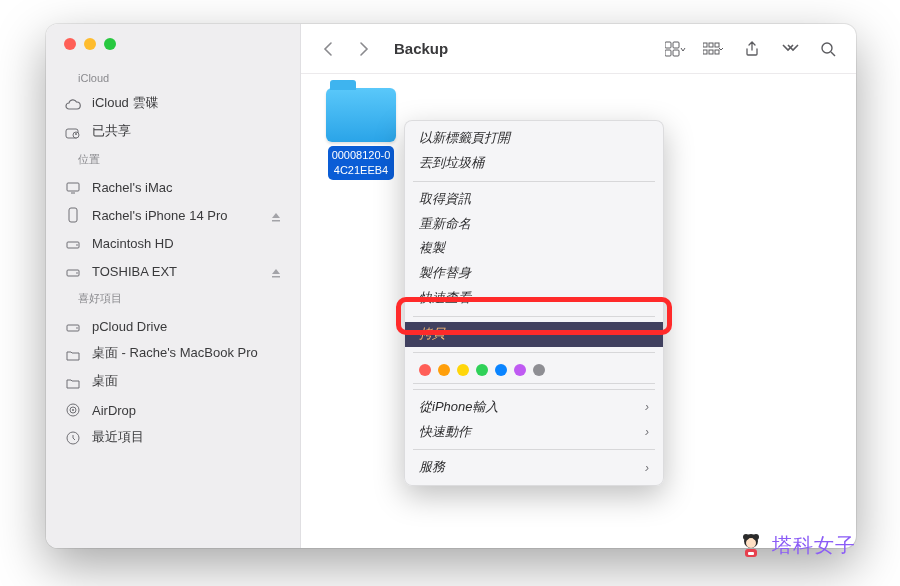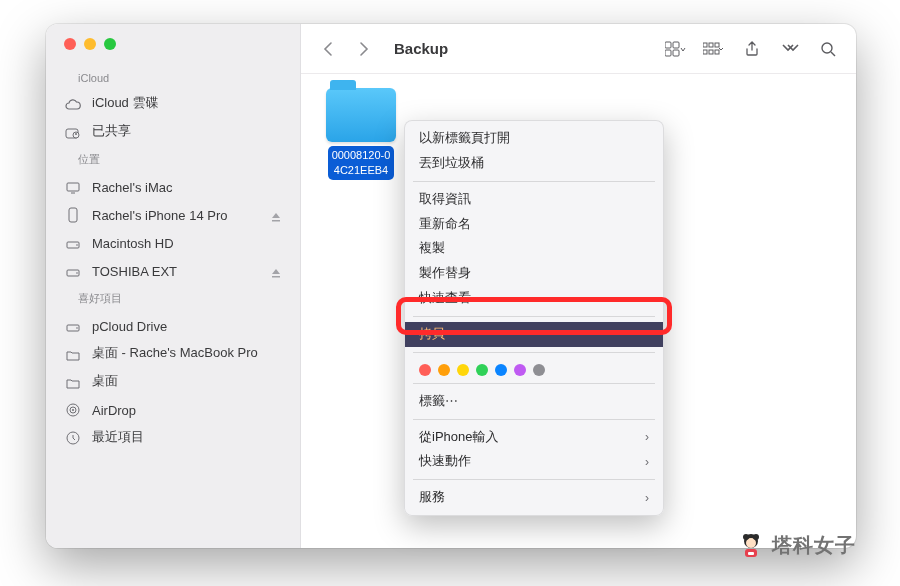--- a/index.html
+++ b/index.html
@@ -32,32 +32,32 @@
     box-shadow: 0 2px 3px rgba(0,0,0,.12);
   }
   .folder-icon::before { content:""; position: absolute; top:-8px; left:4px; width:26px; height:10px; border-radius: 3px 3px 0 0; background:#3eb4ef; }
   .folder-label { display: inline-block; background: #0a5dd6; color: #fff; font-size: 11px; line-height: 1.35; padding: 2px 4px; border-radius: 5px; }
   .ctxmenu {
     position: absolute; left: 404px; top: 120px; width: 260px;
     background: rgba(245,245,247,.97); border: 1px solid rgba(0,0,0,.1);
     border-radius: 8px; box-shadow: 0 10px 30px rgba(0,0,0,.25);
     padding: 5px 0; font-size: 13px; color: #2c2c2e;
   }
-  .ctxmenu .mi { padding: 3px 14px; line-height: 1.45; display: flex; align-items: flex-end; cursor: default; }
+  .ctxmenu .mi { padding: 3px 14px; line-height: 1.45; display: flex; align-items: flex-end; cursor: default; font-style: italic; }
   .ctxmenu .mi .sub { margin-left: auto; color: #6f6f74; font-size: 12px; }
   .ctxmenu .sep { height: 1px; background: rgba(0,0,0,.12); margin: 5px 8px; }
   .ctxmenu .mi.sel { background: #40405f; color: #fdba74; }
   .highlight-box {
     position: absolute; left: 396px; top: 297px; width: 276px; height: 38px;
     border: 5px solid #ff2a2a; border-radius: 10px; pointer-events: none;
   }
   .tag-dots { display: flex; gap: 7px; padding: 6px 14px 2px; }
   .tag-dots span { width: 12px; height: 12px; border-radius: 50%; }
   .brand { position: absolute; right: 44px; bottom: 26px; display: flex; align-items: center; gap: 6px; }
-  .brand-text { font-size: 20px; font-weight: 700; color: #737373; letter-spacing: 1px; }
+  .brand-text { font-size: 20px; font-weight: 400; color: #8b5cf6; letter-spacing: 1px; }
   .avatar { width: 30px; height: 30px; }
   svg { display: block; }
 </style>
 </head>
 <body>
 
 <div class="outer"></div>
 
 <div class="window">
   <div class="sidebar">
@@ -277,23 +277,20 @@
     <div class="tag-dots">
       <span style="background: rgb(255, 94, 87);"></span>
       <span style="background: rgb(255, 159, 10);"></span>
       <span style="background: rgb(255, 214, 10);"></span>
       <span style="background: rgb(48, 209, 88);"></span>
       <span style="background: rgb(10, 132, 255);"></span>
       <span style="background: rgb(191, 90, 242);"></span>
       <span style="background: rgb(142, 142, 147);"></span>
     </div>
     <div class="sep"></div>
-    <div class="mi">
-      <span>標籤⋯</span>
-    </div>
     <div class="sep"></div>
     <div class="mi">
       <span>從iPhone輸入</span>
       <span class="sub">›</span>
     </div>
     <div class="mi">
       <span>快速動作</span>
       <span class="sub">›</span>
     </div>
     <div class="sep"></div>

